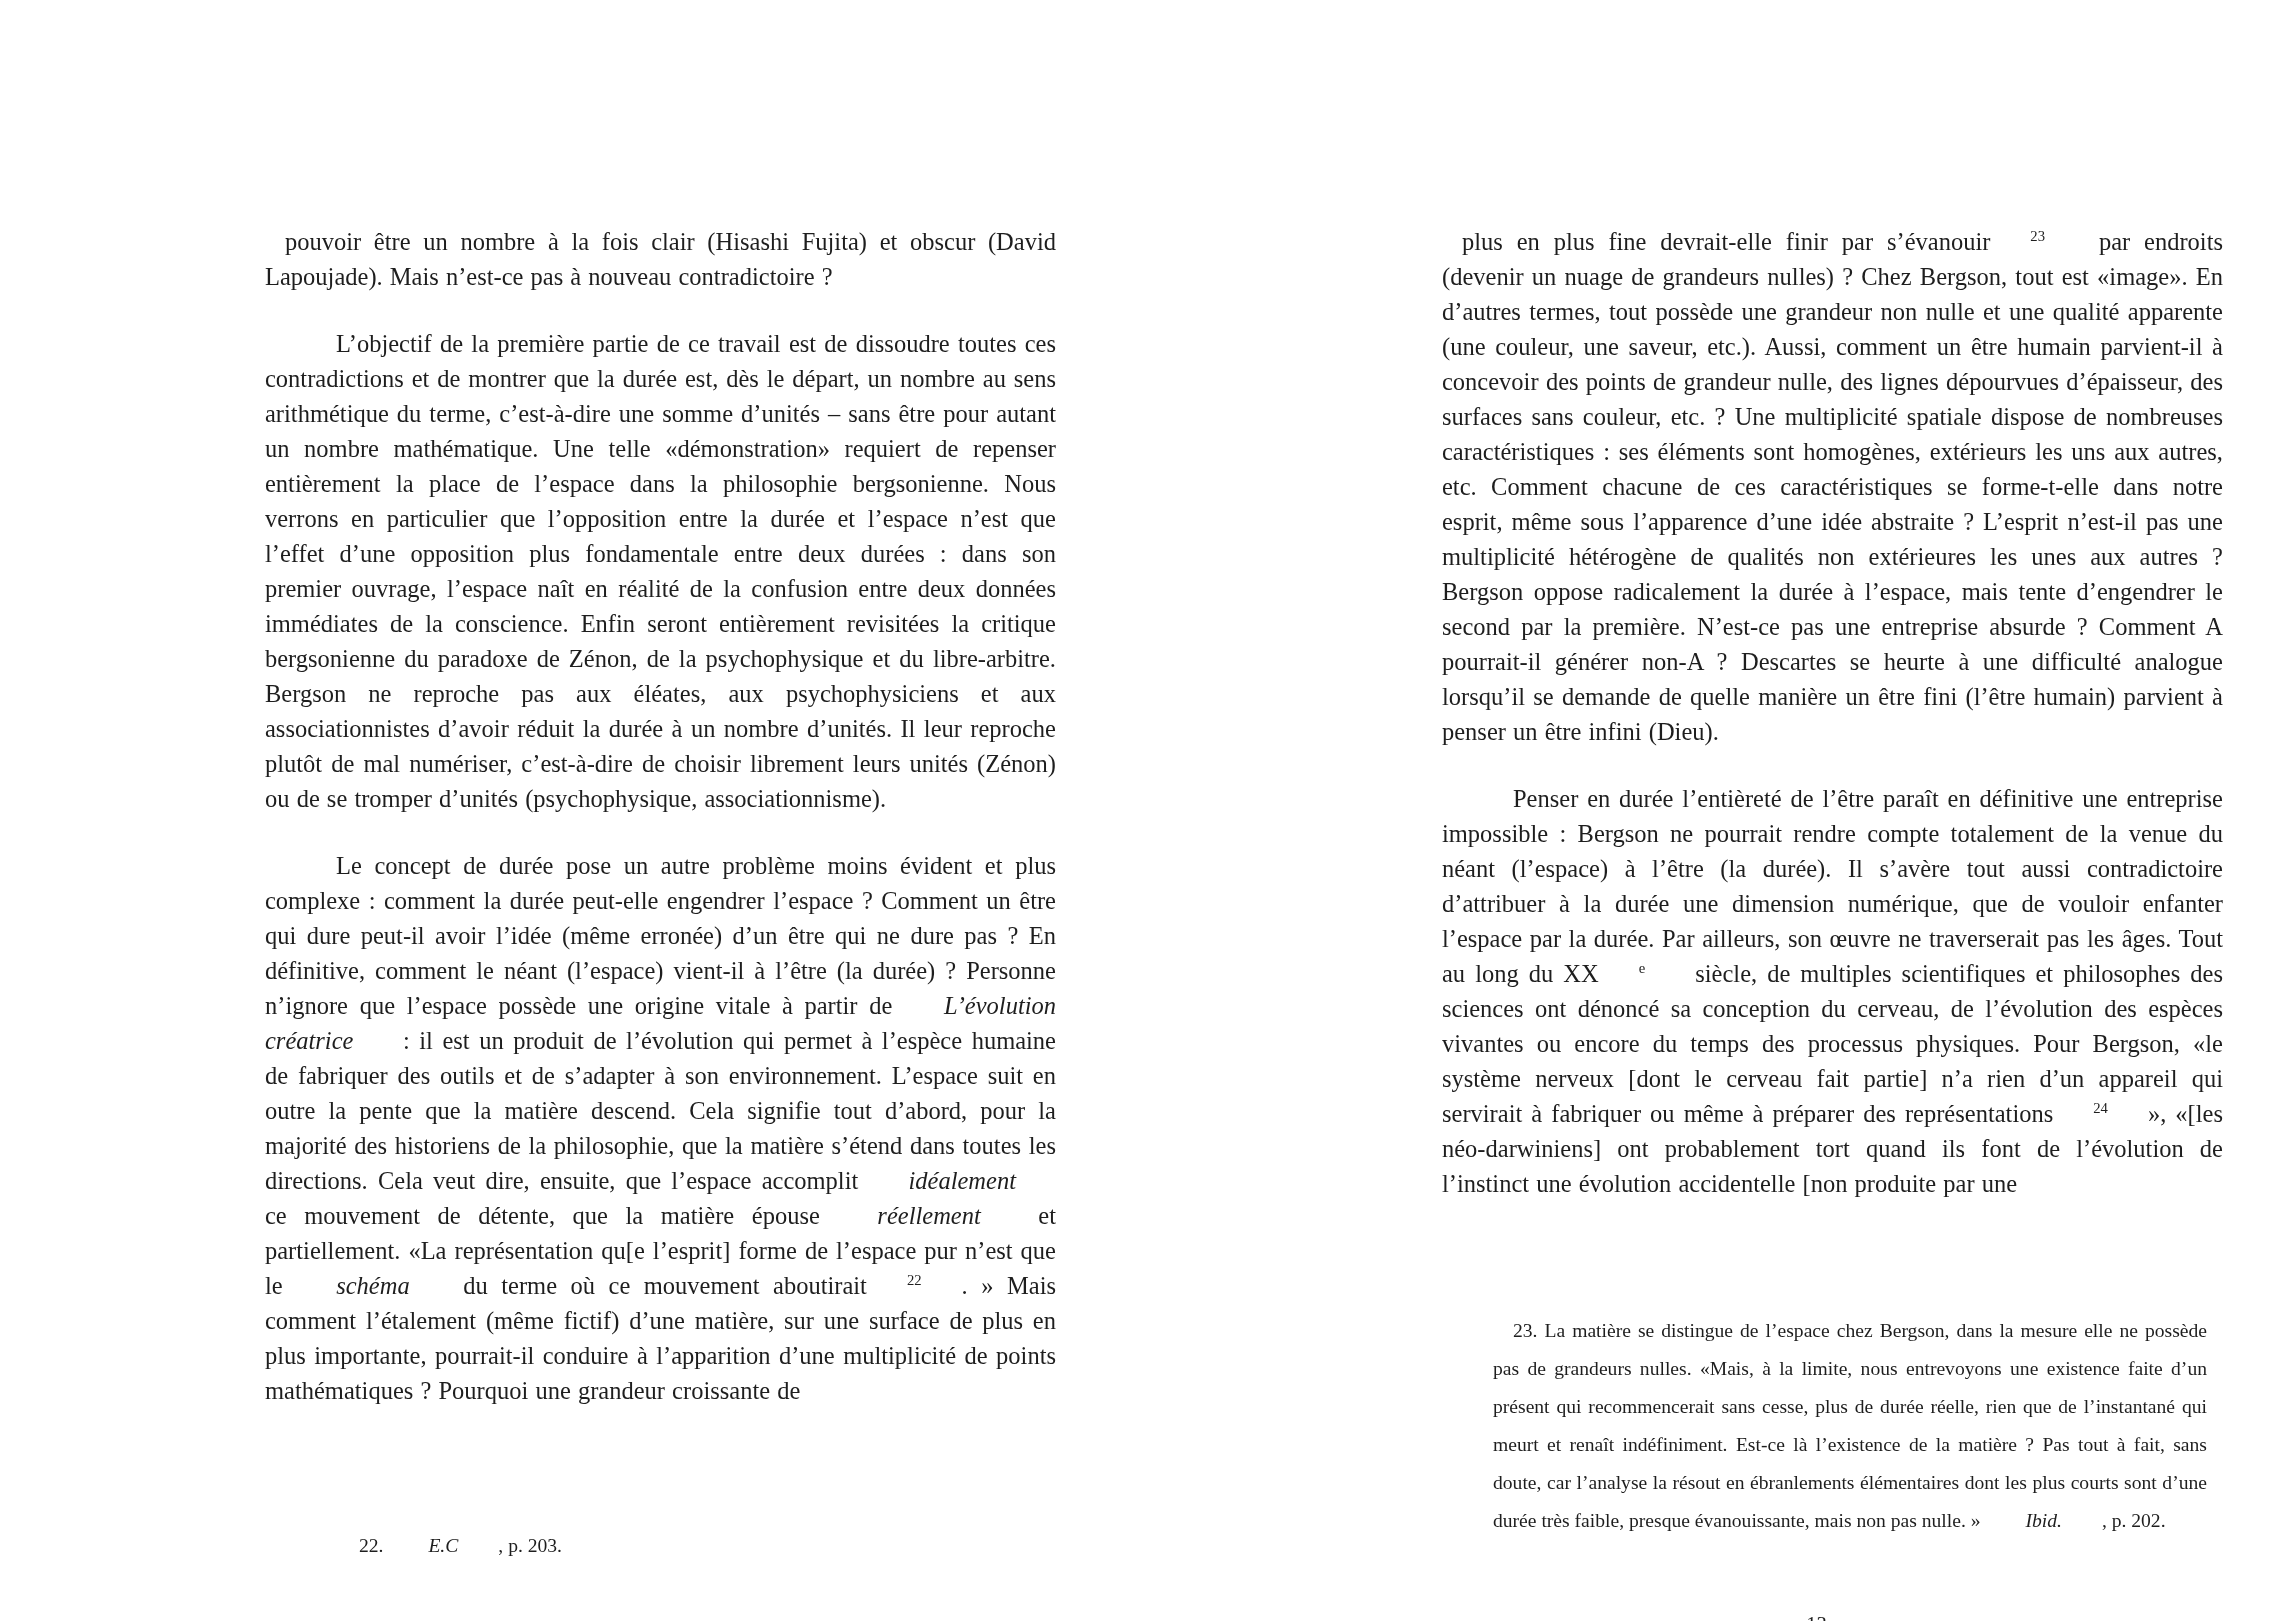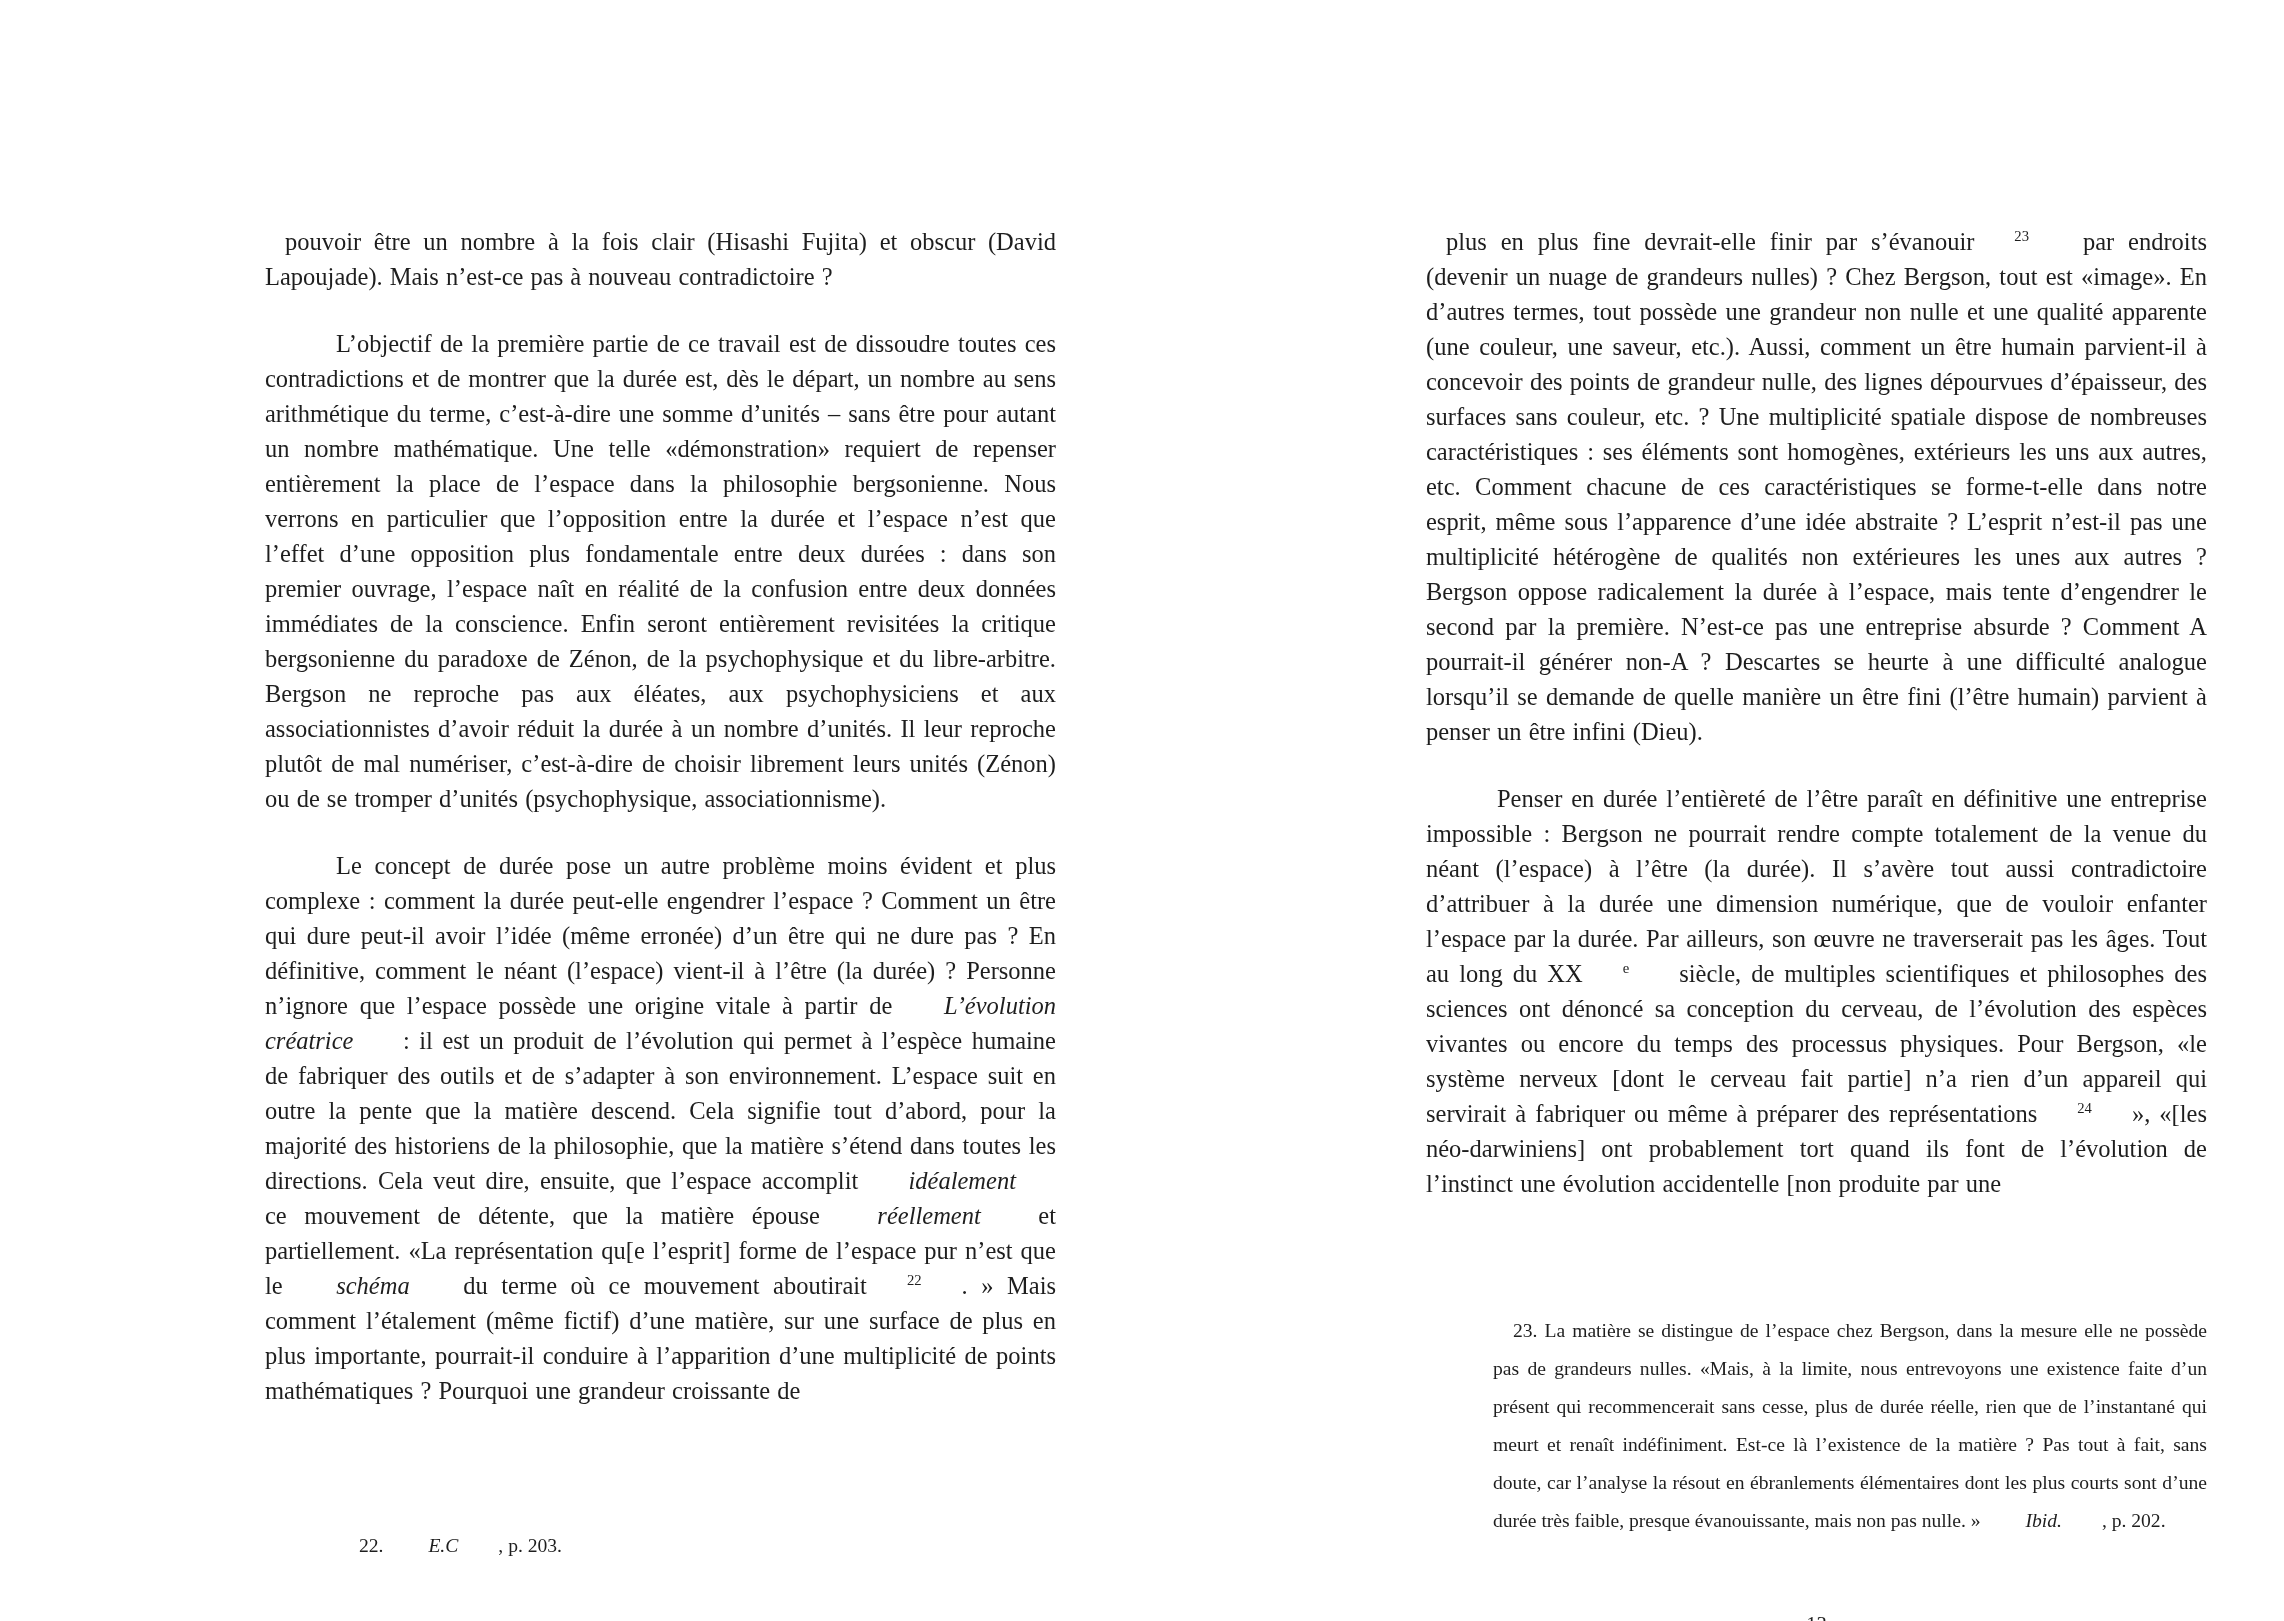--- a/index.html
+++ b/index.html
@@ -20,21 +20,21 @@
   .text-block {
     position: absolute;
     top: 116px;
     font-size: 24.5px;
     line-height: 35px;
     text-align: justify;
     hyphens: auto;
     word-spacing: 1px;
   }
   .page-left  .text-block { left: 157px; width: 855px; }
-  .page-right .text-block { left: 177px; width: 845px; }
+  .page-right .text-block { left: 193px; width: 845px; }
 
   p.para { text-align: justify; }
   p.indent { text-indent: 51px; }
 
   p.heading {
     font-variant: small-caps;
     letter-spacing: 0.04em;
     text-indent: 51px;
     margin-top: 19.6px;
     margin-bottom: 3.9px;

